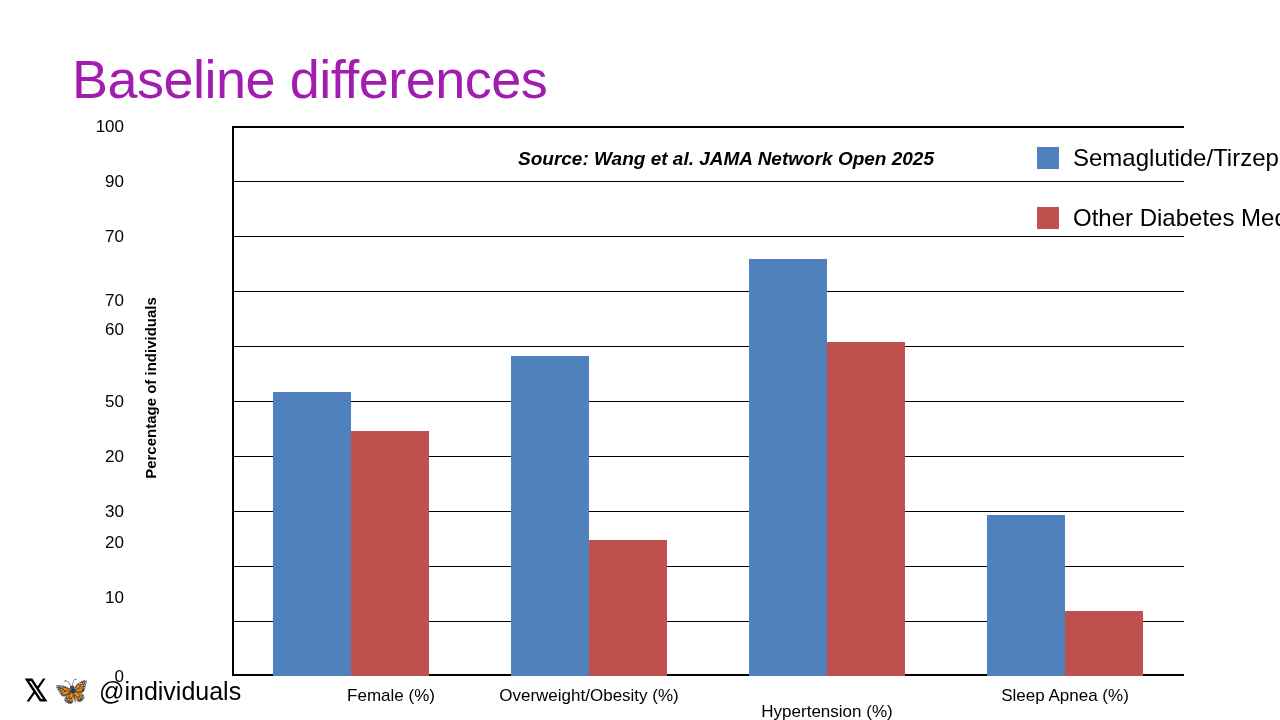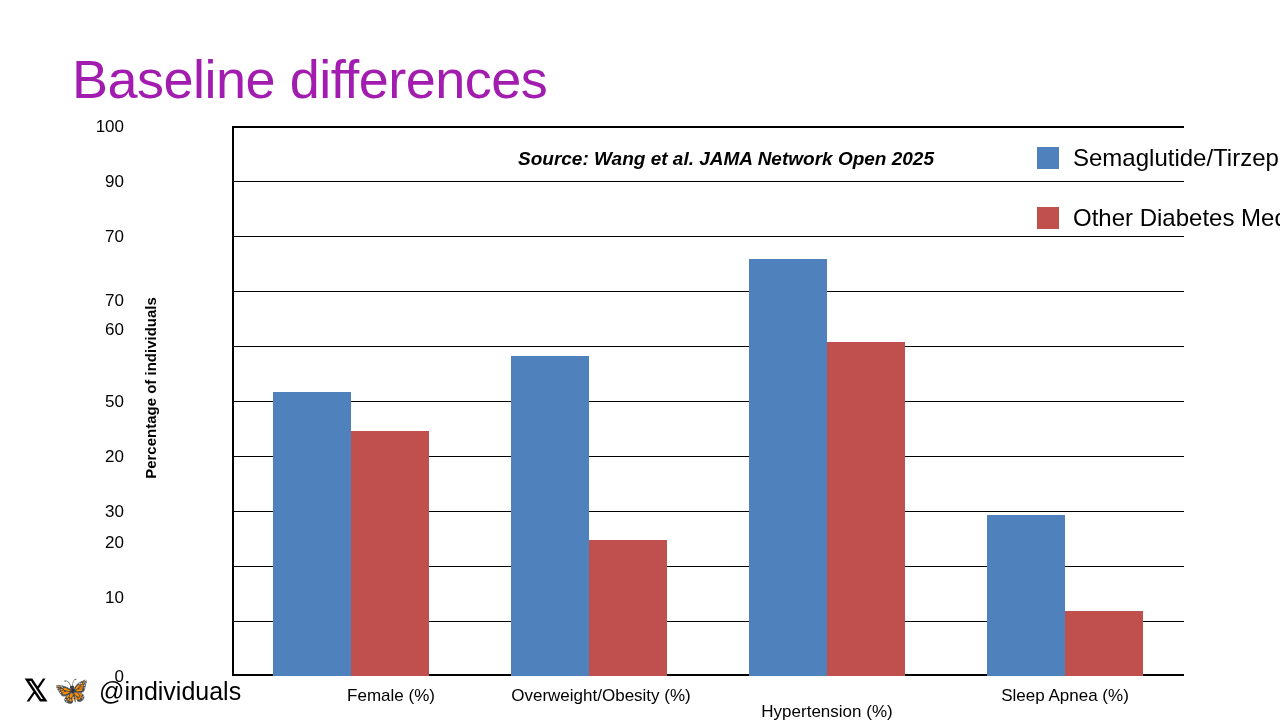--- a/index.html
+++ b/index.html
@@ -214,21 +214,21 @@
           <div class="bar blue" style="height: 417.45px; left: 41px; background: rgb(79, 129, 189);"></div>
           <div class="bar red" style="height: 334.4px; left: 119px; background: rgb(192, 80, 77);"></div>
         </div>
         <div class="group" style="left: 714px; width: 238px;">
           <div class="bar blue" style="height: 160.6px; left: 41px; background: rgb(79, 129, 189);"></div>
           <div class="bar red" style="height: 65.45px; left: 119px; background: rgb(192, 80, 77);"></div>
         </div>
       </div>
     <div id="xticks">
         <div class="xtick" style="left: 0px; width: 238px; padding-left: 40px;">Female (%)</div>
-        <div class="xtick" style="left: 250px; width: 238px;">Overweight/Obesity (%)</div>
+        <div class="xtick" style="left: 238px; width: 238px;">Overweight/Obesity (%)</div>
         <div class="xtick" style="left: 476px; width: 238px; margin-top: 16px;">Hypertension (%)</div>
         <div class="xtick" style="left: 714px; width: 238px;">Sleep Apnea (%)</div>
       </div>
 
     <div id="source-note">Source: Wang et al. JAMA Network Open 2025</div>
 
     <div class="legend-item" id="legend-1">
       <span class="legend-swatch" style="background: rgb(79, 129, 189);"></span>
       <span class="legend-label">Semaglutide/Tirzepatide</span>
     </div>

